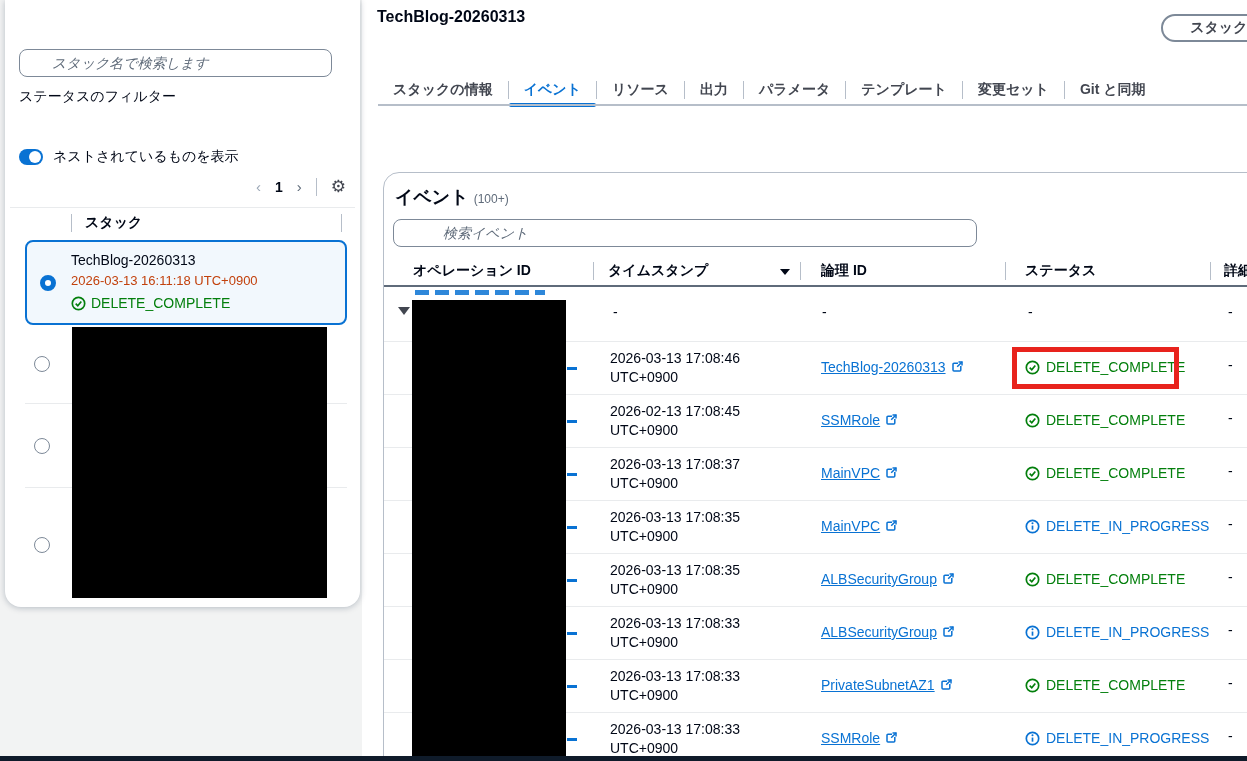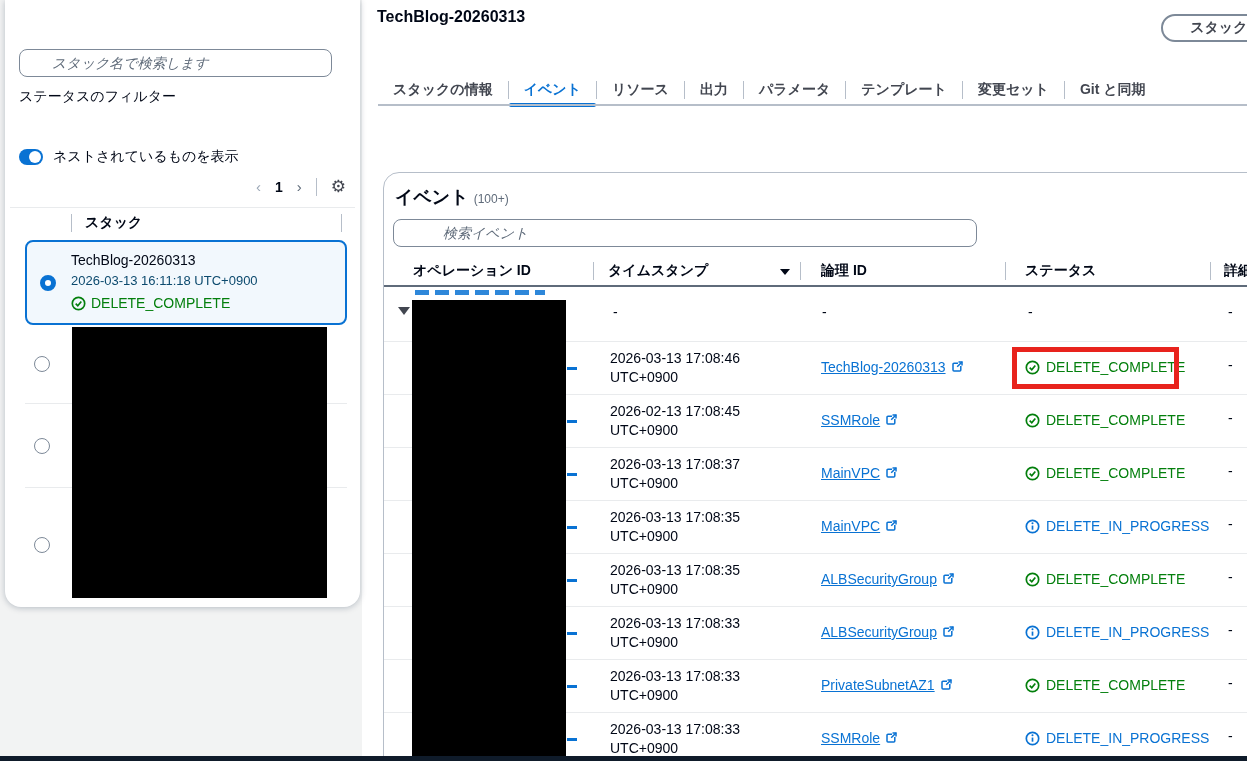--- a/index.html
+++ b/index.html
@@ -45,21 +45,21 @@
   .sb-head-divider { position:absolute; left:5px; right:5px; top:207px; height:1px; background:#e9ebed; }
   .sb-list-header { position:absolute; left:0; top:212px; width:100%; height:24px; }
   .col-handle { position:absolute; top:2px; width:1px; height:18px; background:#b6bec9; }
   .sb-list-header .label { position:absolute; left:80px; top:2px; font-size:14px; font-weight:700; }
 
   .stack-card { position:absolute; left:20px; top:240px; width:322px; height:85px;
                 background:#f2f8fd; border:2px solid #0972d3; border-radius:8px; cursor:pointer; }
   .radio-on { position:absolute; left:13px; top:33px; width:16px; height:16px; border-radius:50%;
               border:5px solid #0972d3; background:#fff; }
   .stack-name { position:absolute; left:44px; top:10px; font-size:14px; }
-  .stack-date { position:absolute; left:44px; top:31px; font-size:13px; color:#0c4a6e; }
+  .stack-date { position:absolute; left:44px; top:31px; font-size:13px; color:#c2410c; }
   .stack-status { position:absolute; left:44px; top:53px; font-size:14px; color:#037f0c;
                   display:flex; align-items:center; gap:5px; }
   .radio-off { position:absolute; left:29px; width:16px; height:16px; border-radius:50%;
                border:1px solid #7d8998; background:#fff; cursor:pointer; }
   .sb-row-div { position:absolute; left:20px; width:322px; height:1px; background:#e9ebed; }
   .sb-redaction { position:absolute; left:67px; top:327px; width:255px; height:271px; background:#000; }
 
   
   .main-title { position:absolute; left:377px; top:8px; font-size:16px; font-weight:700; }
   .hdr-btn { position:absolute; top:14px; height:28px; border:2px solid #7d8998; border-radius:16px;

